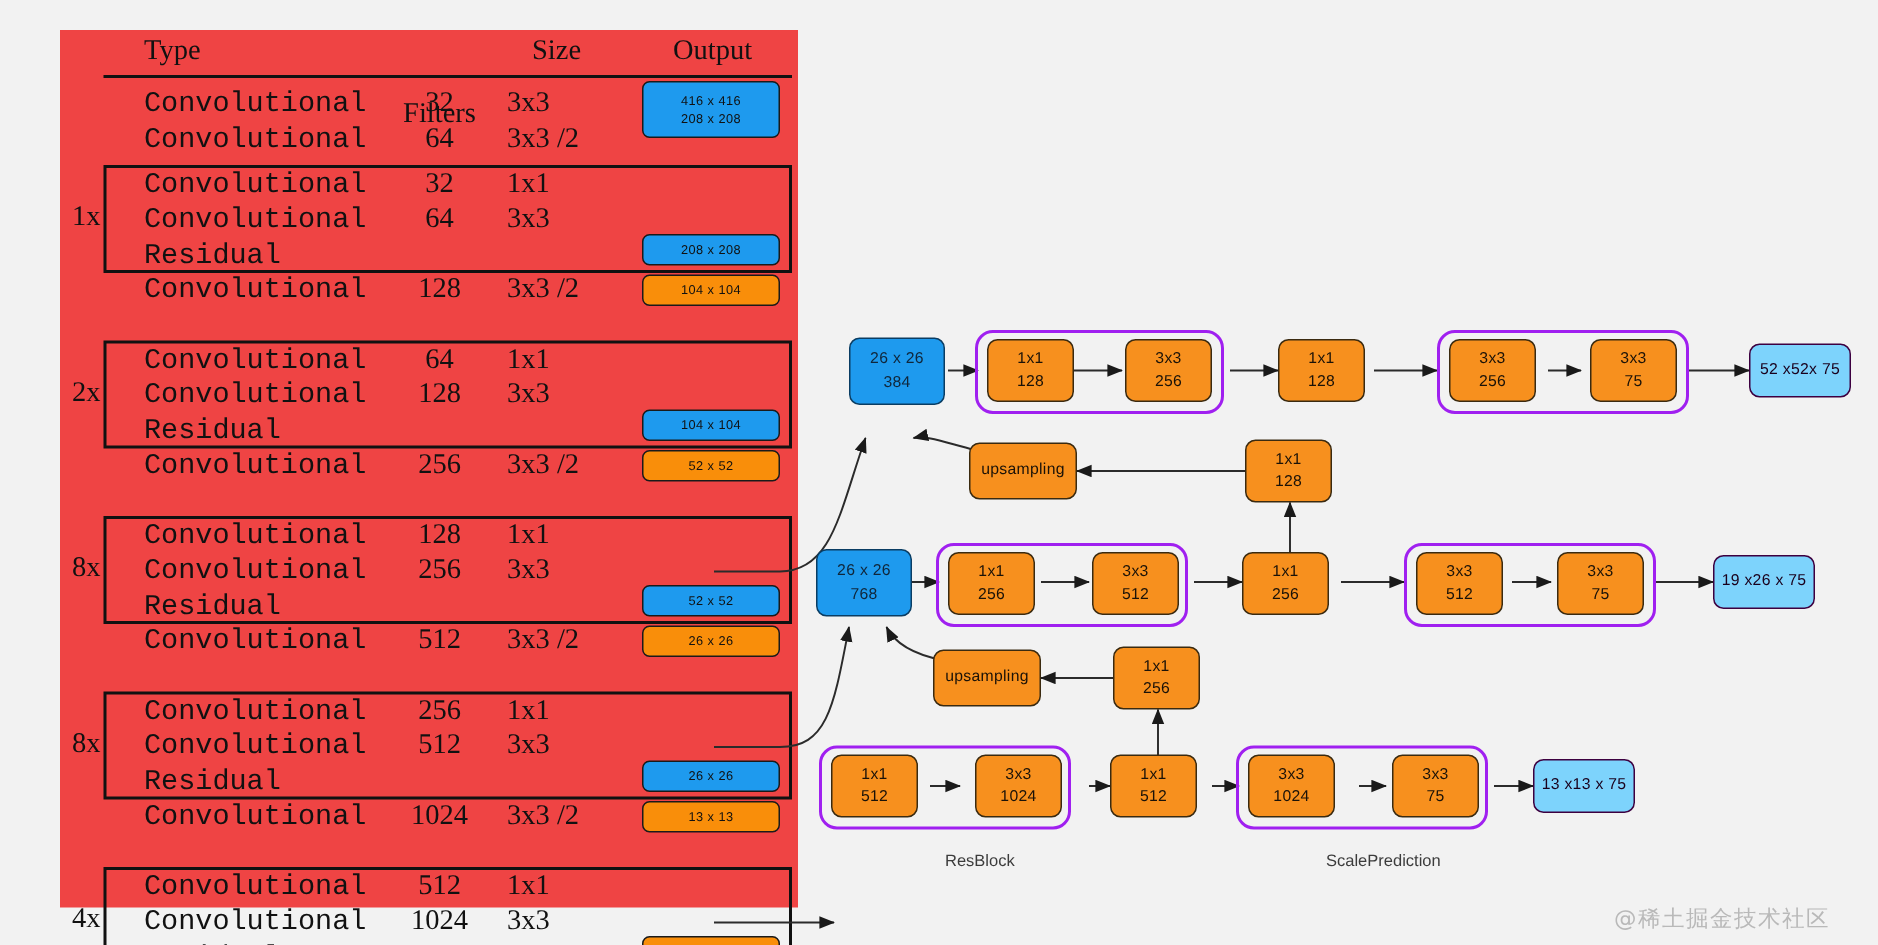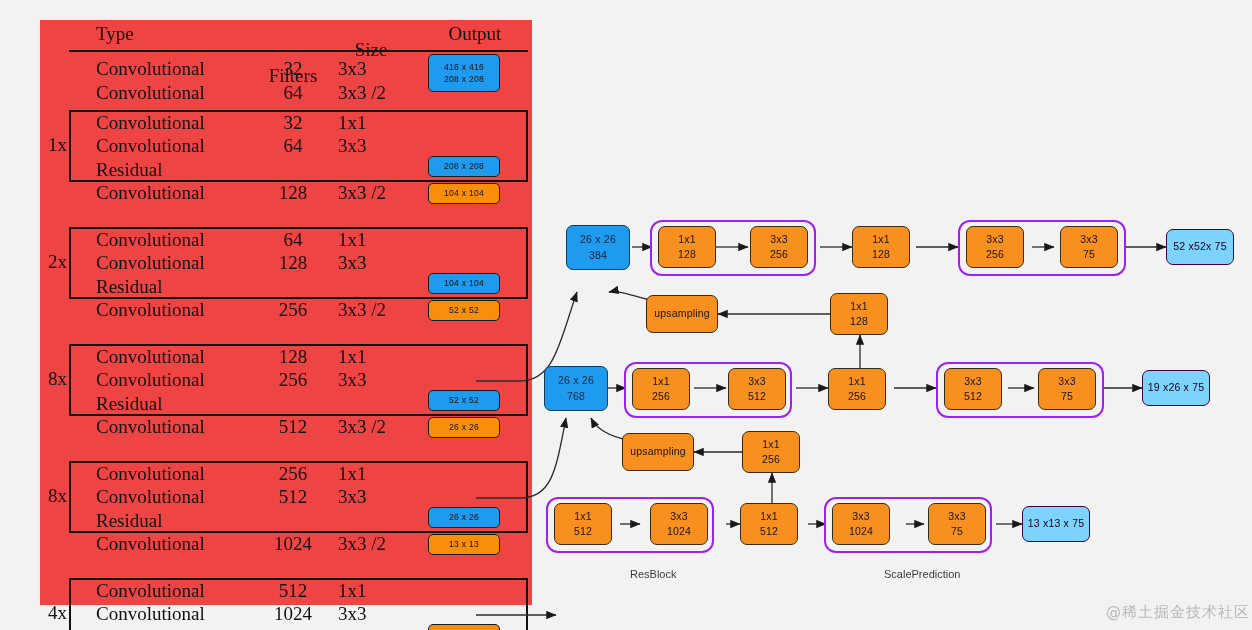--- a/index.html
+++ b/index.html
@@ -16,46 +16,46 @@
     position:absolute;left:40px;top:20px;width:492px;height:585px;
     background:#ef4444;
   }
   .tbl{position:absolute;inset:0;}
   .hdr{
     position:absolute;top:0;height:28px;line-height:28px;
     font-family:"Liberation Serif",serif;font-size:19px;color:#111;
   }
   .hdr-type{left:56px;}
   .hdr-filters{left:213px;width:80px;text-align:center;margin-top:42px;}
-  .hdr-size{left:298px;width:66px;text-align:center;margin-top:16px;}
+  .hdr-size{left:298px;width:66px;text-align:center;}
   .hdr-output{left:385px;width:100px;text-align:center;}
   .rule{
     position:absolute;left:29px;right:4px;top:30px;height:0;
     border-top:2px solid #111;
   }
   .row{
     position:absolute;left:0;right:0;height:24px;
     font-family:"Liberation Serif",serif;font-size:19px;color:#111;
   }
-  .c-type{position:absolute;left:56px;top:0;}
+  .c-type{position:absolute;left:56px;top:0;font-family:Liberation Mono, monospace;}
   .c-filters{position:absolute;left:213px;top:0;width:80px;text-align:center;}
   .c-size{position:absolute;left:298px;top:0;width:66px;text-align:center;}
   .c-size.two{left:298px;width:90px;text-align:left;}
   .rep{
     position:absolute;left:8px;width:28px;
     font-family:"Liberation Serif",serif;font-size:19px;color:#111;text-align:left;
   }
   .blockbox{
     position:absolute;left:29px;right:4px;
     border:2px solid #111;box-sizing:border-box;background:transparent;
   }
 
   
   .chip{
-    position:absolute;width:72px;border-radius:5px;
+    position:absolute;width:92px;border-radius:5px;
     box-sizing:border-box;border:1px solid #1a1a1a;
     font-size:8.5px;color:#111;text-align:center;
     display:flex;flex-direction:column;align-items:center;justify-content:center;
     line-height:1.45;letter-spacing:.3px;
   }
   .chip.blue{background:#1e9aee;}
   .chip.orange{background:#f98e0a;}
 
   
   .diagram{position:absolute;left:532px;top:0;width:720px;height:630px;}
@@ -73,21 +73,21 @@
   .node .l2{display:block;}
   .group{
     position:absolute;box-sizing:border-box;
     border:2px solid #a020f0;border-radius:12px;background:transparent;
   }
   .grp-label{
     position:absolute;font-size:11px;color:#3c3c3c;
     font-family:"Liberation Sans",sans-serif;white-space:nowrap;padding-left:20px;
   }
   .watermark{
-    position:absolute;right:2px;bottom:8px;
+    position:absolute;right:32px;bottom:8px;
     font-size:15px;color:#b9b9b9;letter-spacing:1px;
     font-family:"DejaVu Sans",sans-serif;
   }
   svg.wires{position:absolute;left:0;top:0;width:1252px;height:630px;pointer-events:none;}
 </style>
 </head>
 <body>
 
 <div id="root">
 

